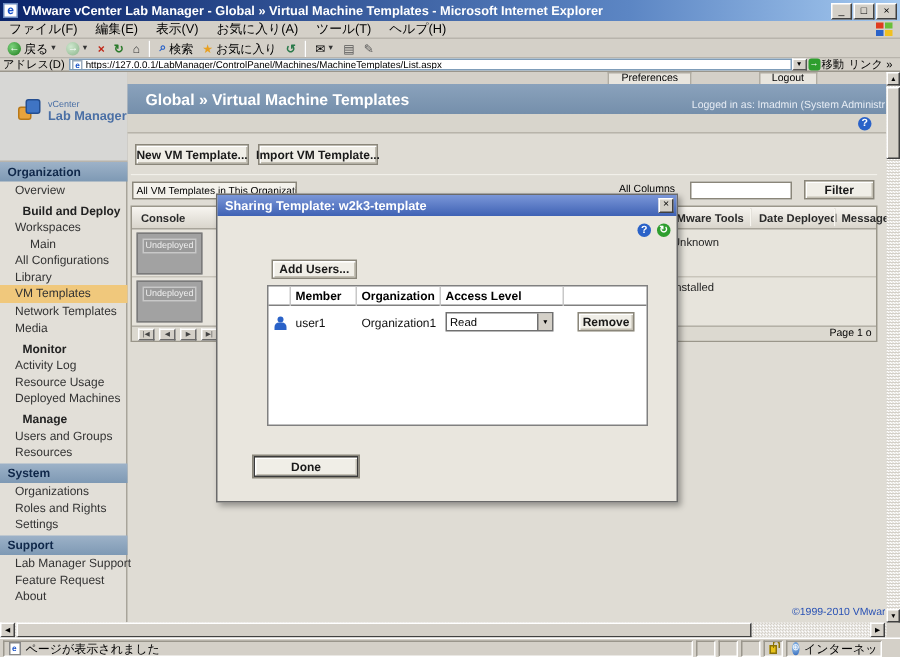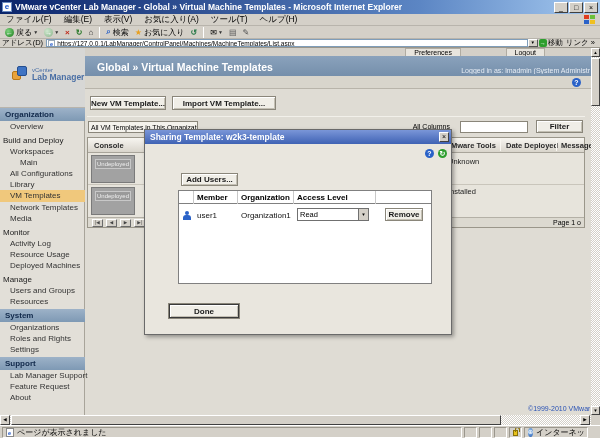--- a/index.html
+++ b/index.html
@@ -48,21 +48,21 @@
   .logo .sq .a{position:absolute;left:0;top:5px;width:9px;height:9px;background:#e8a33c;border-radius:2px;border:1px solid #b87818;}
   .logo .sq .b{position:absolute;left:5px;top:0;width:10px;height:10px;background:#3f74c4;border-radius:2px;border:1px solid #244e90;}
   .logo .l1{font-size:6px;color:#4a6fa5;line-height:6px;}
   .logo .l2{font-size:8.5px;color:#4a6fa5;font-weight:bold;line-height:9px;white-space:nowrap;}
   .sidebar{left:0;top:108px;width:85px;height:307px;display:flex;flex-direction:column;font-size:8px;}
   .sb-bar{height:13px;line-height:13px;background:linear-gradient(#9db2c8,#7e99b4);color:#10284a;font-weight:bold;padding-left:5px;margin-top:2px;flex:none;}
   .sb-bar:first-child{margin-top:0;}
   .sb-scope{height:13px;line-height:13px;background:linear-gradient(#fdfcfa,#d9d6cd);border-bottom:1px solid #b0aca2;font-weight:bold;display:flex;align-items:center;padding:0 4px;flex:none;}
   .sb-scope .org-ico{width:8px;height:8px;margin-right:3px;position:relative;}
   .sb-scope .org-ico i{position:absolute;display:block;}
-  .sb-group{height:11px;line-height:11px;font-weight:normal;color:#222;padding-left:3px;margin-top:3px;flex:none;}
+  .sb-group{height:11px;line-height:11px;font-weight:bold;color:#222;padding-left:15px;margin-top:3px;flex:none;}
   .sb-item{height:11px;line-height:11px;color:#333;padding-left:10px;flex:none;white-space:nowrap;}
   .sb-item.sel{background:#f0c87c;height:12px;line-height:12px;}
   .sb-item.sub{padding-left:20px;}
   
   .tabsrow{left:85px;top:48px;width:506px;height:8px;background:#d4d0c8;}
   .tab{position:absolute;top:0;height:8px;font-size:7px;line-height:8px;padding:0 8px;background:#e8e5de;border:1px solid #b0aca2;border-bottom:none;}
   .bluebar{left:85px;top:56px;width:506px;height:20px;background:linear-gradient(#8aa2bc,#758fab);}
   .crumb{position:absolute;left:12px;top:5px;font-size:10.5px;font-weight:bold;color:#fff;white-space:nowrap;}
   .loggedin{position:absolute;right:1px;bottom:2px;font-size:7px;color:#e6ecf4;white-space:nowrap;overflow:hidden;max-width:200px;}
   .graybar{left:85px;top:76px;width:506px;height:13px;background:#d8d5cc;border-bottom:1px solid #b8b4aa;}
@@ -246,21 +246,21 @@
   </div>
   <div class="abs bluebar">
     <span class="crumb">Global » Virtual Machine Templates</span>
     <span class="loggedin">Logged in as: lmadmin (System Administr</span>
   </div>
   <div class="abs graybar">
     <span class="helpdot" style="position:absolute;right:10px;top:2px">?</span>
   </div>
 
   <div class="abs cbtn" style="left:90px;top:96px;width:76px;height:14px">New VM Template...</div>
-  <div class="abs cbtn" style="left:172px;top:96px;width:104px;height:14px">Import VM Template...</div>
+  <div class="abs cbtn" style="left:172px;top:96px;width:80px;height:14px">Import VM Template...</div>
   <div class="abs sepline"></div>
 
   <div class="abs scope-dd">
     <span>All VM Templates in This Organization</span>
 
   </div>
   <div class="abs cols-label">All Columns</div>
   <input class="abs filter-input" value="" style="">
   <div class="abs cbtn" style="left:536px;top:120px;width:47px;height:13px">Filter</div>
 

